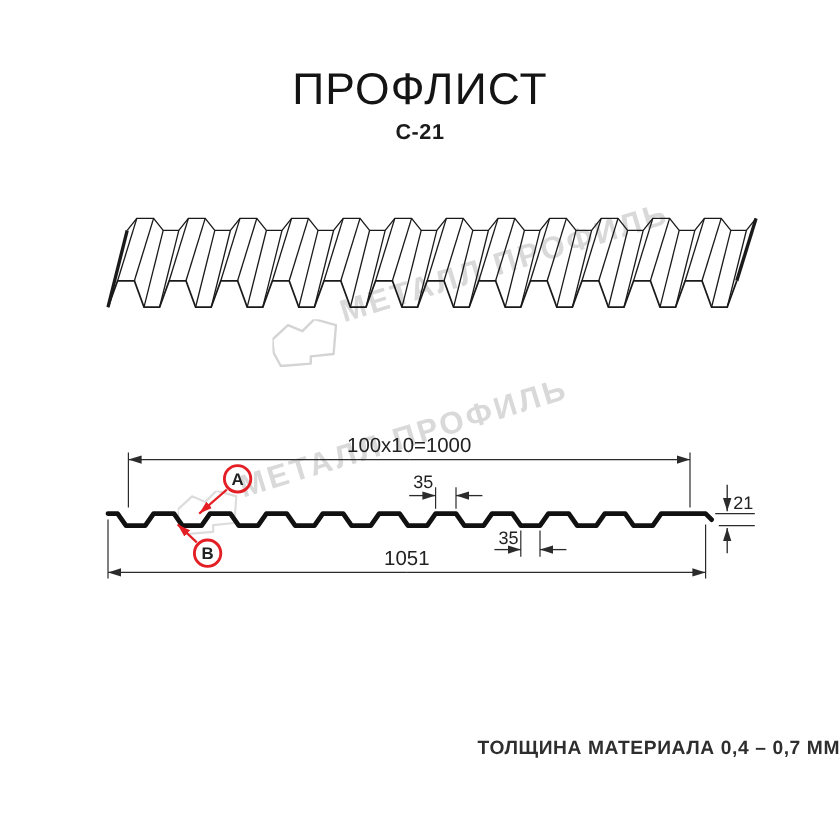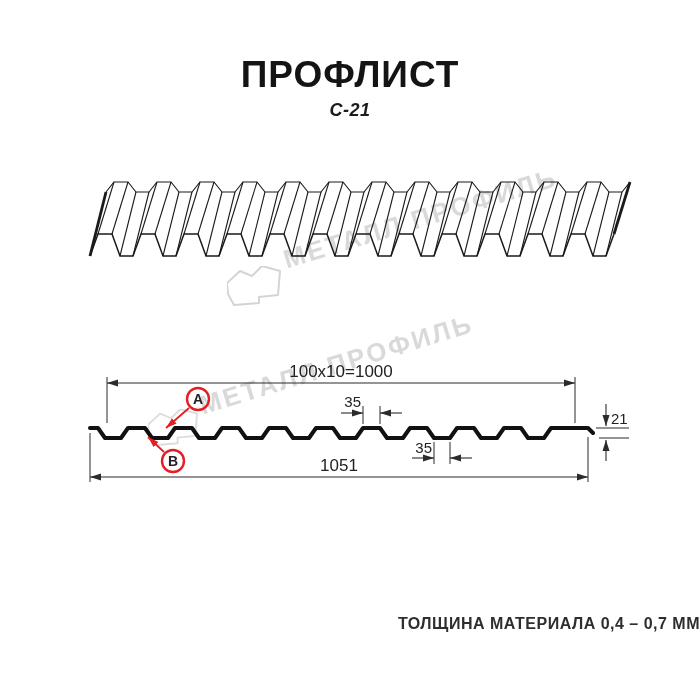--- a/index.html
+++ b/index.html
@@ -2,25 +2,25 @@
 <html><head>
 <meta charset="utf-8">
 <style>
   html,body{margin:0;padding:0;}
   body{
     width:700px;height:700px;position:relative;background:#ffffff;
     font-family:"Liberation Sans",sans-serif;overflow:hidden;
   }
   .page-title{
     position:absolute;left:0;right:0;top:54px;text-align:center;
-    font-size:37px;font-weight:700;letter-spacing:1px;color:#141414;
+    font-size:37px;font-weight:400;letter-spacing:1px;color:#141414;
   }
   .page-subtitle{
     position:absolute;left:0;right:0;top:100px;text-align:center;
-    font-size:18px;font-weight:700;letter-spacing:.5px;color:#1b1b1b;font-style:italic;
+    font-size:18px;font-weight:700;letter-spacing:.5px;color:#1b1b1b;
   }
   .footer-note{
     position:absolute;left:0;right:0;top:615px;text-align:right;
     font-size:16px;font-weight:700;letter-spacing:.5px;color:#2e2e2e;
   }
   .wm-text{
     position:absolute;white-space:nowrap;
     font-size:26px;font-weight:700;letter-spacing:2.5px;color:#d9d9d9;
     transform-origin:0 50%;line-height:26px;user-select:none;
   }

